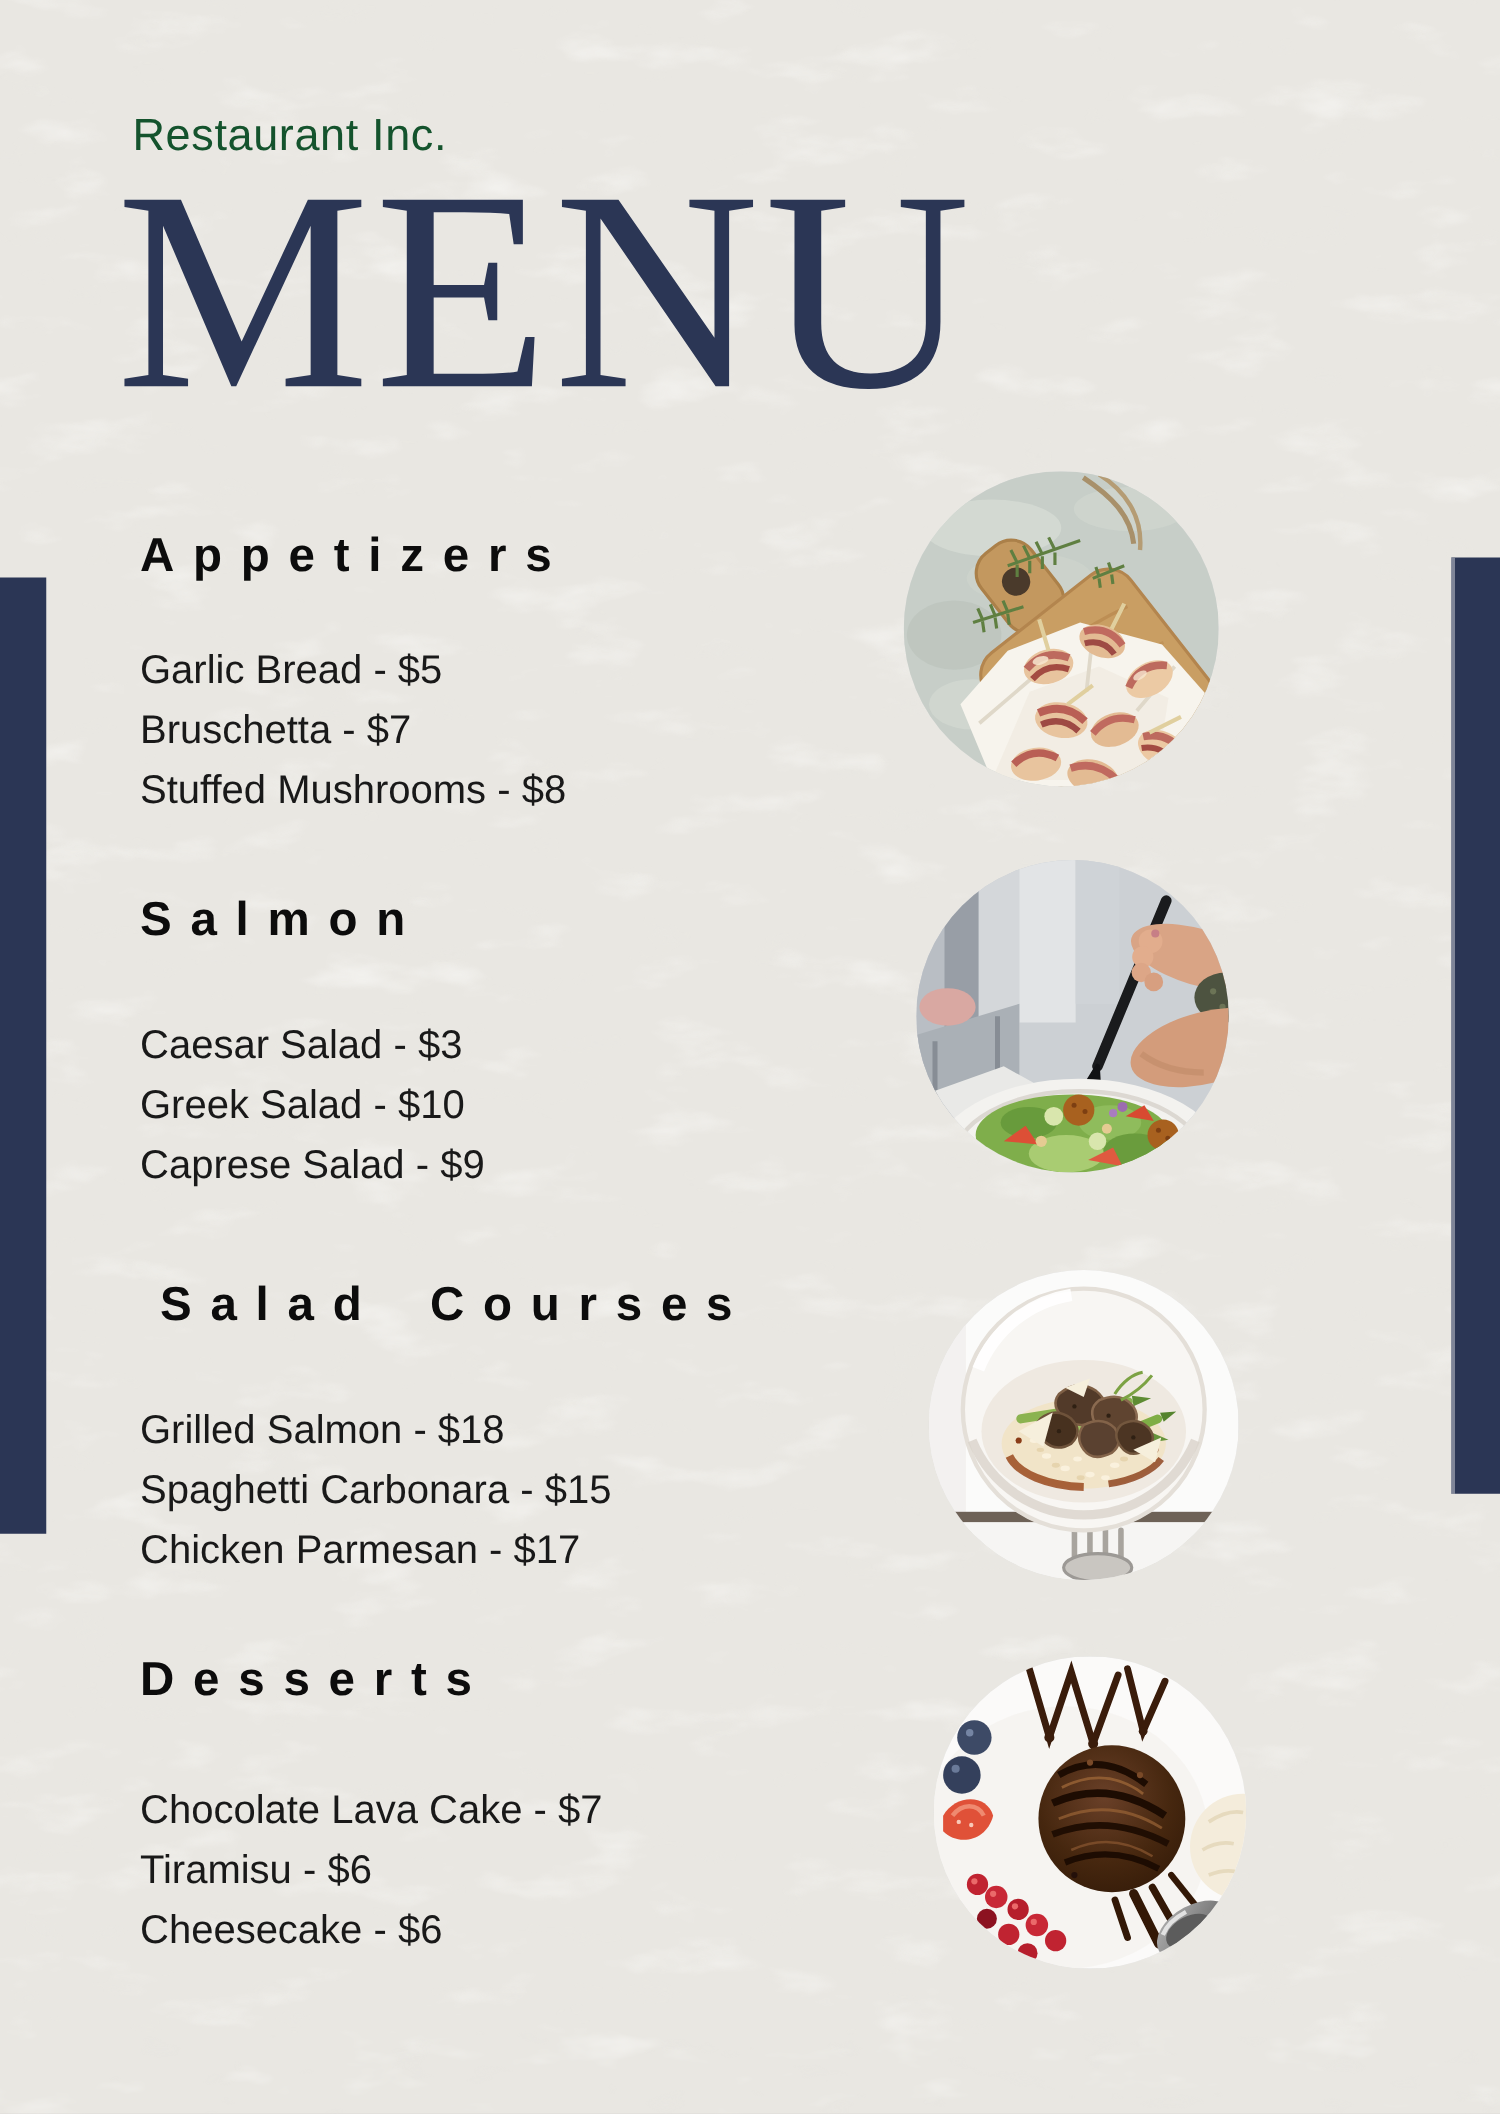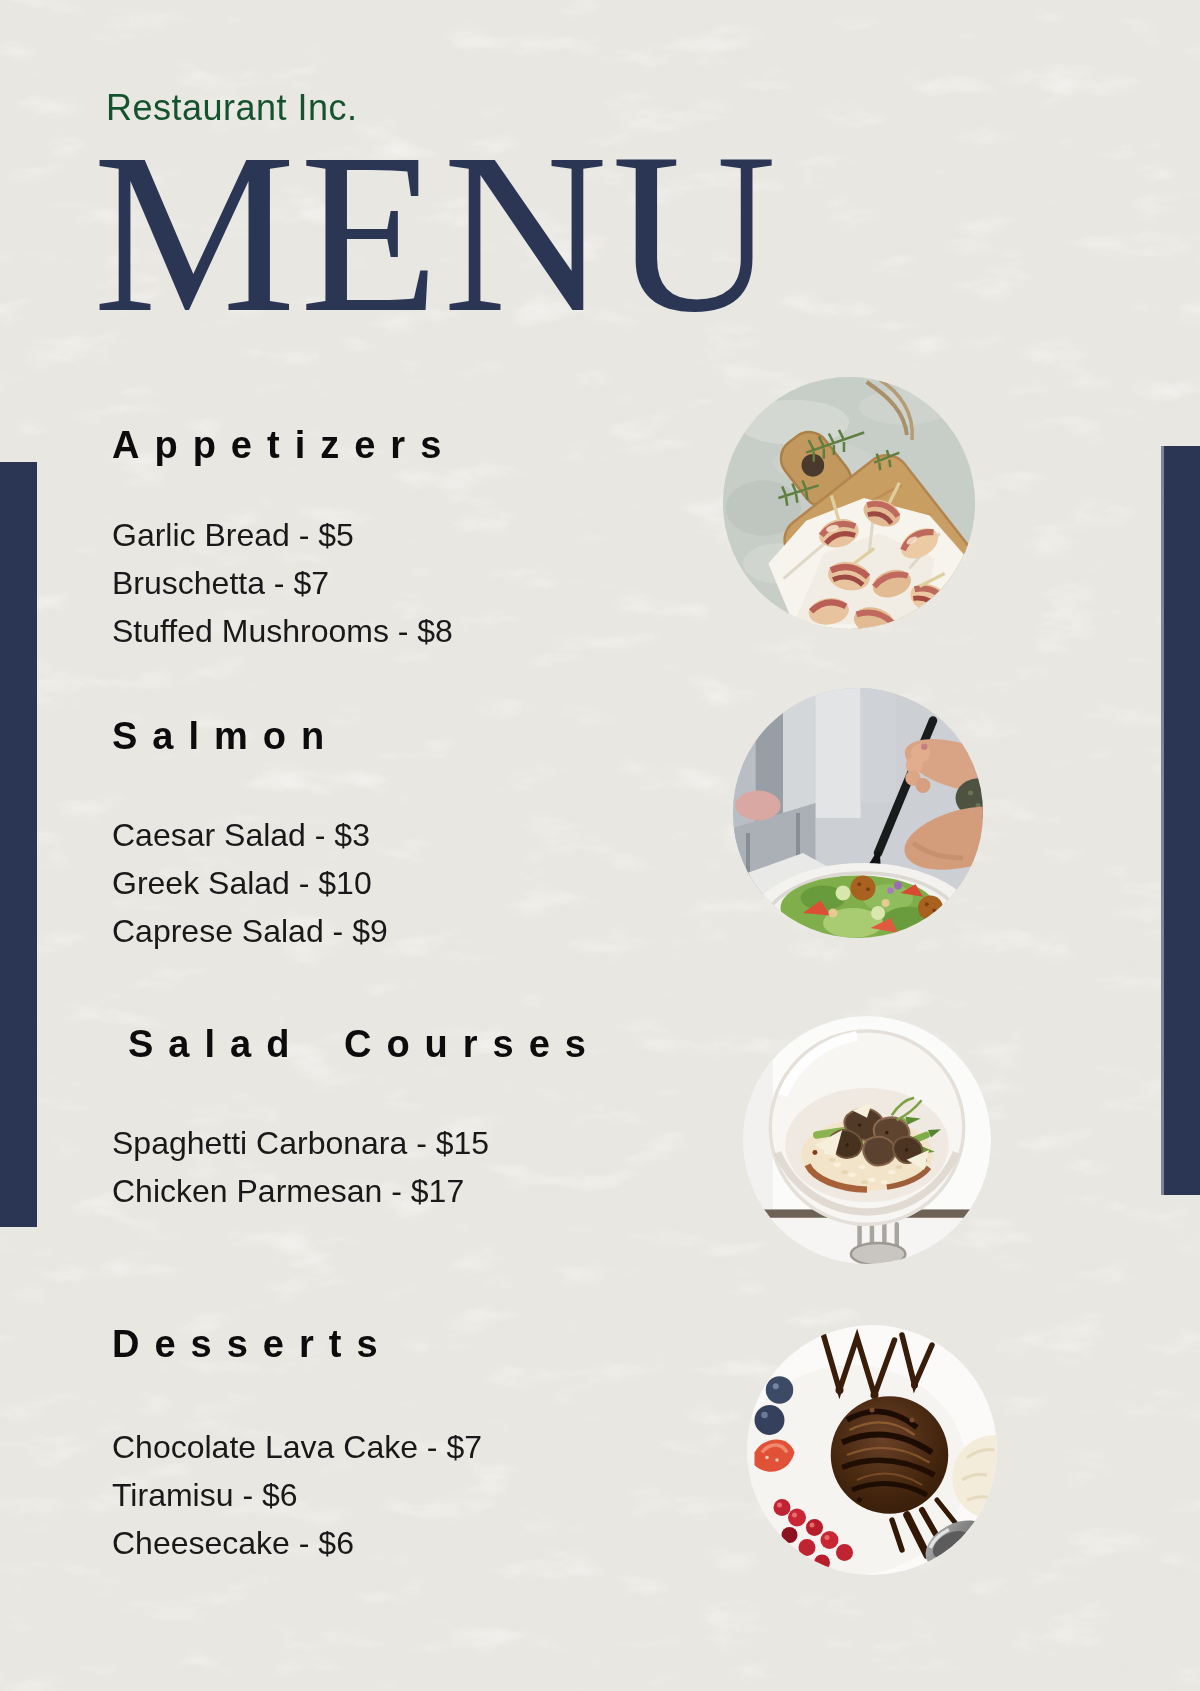--- a/index.html
+++ b/index.html
@@ -97,20 +97,21 @@
     <div class="items">
       <p>Caesar Salad - $3</p>
       <p>Greek Salad - $10</p>
       <p>Caprese Salad - $9</p>
     </div>
   </section>
 
   <section class="section sec-mains">
     <h2>Salad Courses</h2>
     <div class="items">
+      <p>Grilled Salmon - $18</p>
       <p>Spaghetti Carbonara - $15</p>
       <p>Chicken Parmesan - $17</p>
     </div>
   </section>
 
   <section class="section sec-desserts">
     <h2>Desserts</h2>
     <div class="items">
       <p>Chocolate Lava Cake - $7</p>
       <p>Tiramisu - $6</p>

